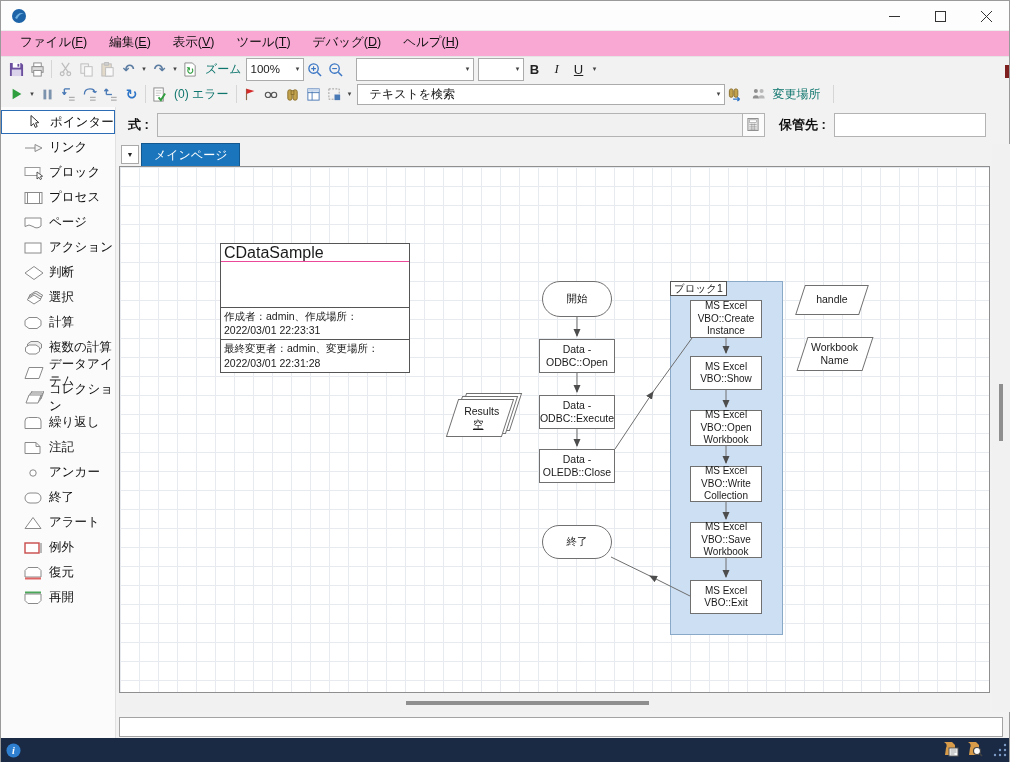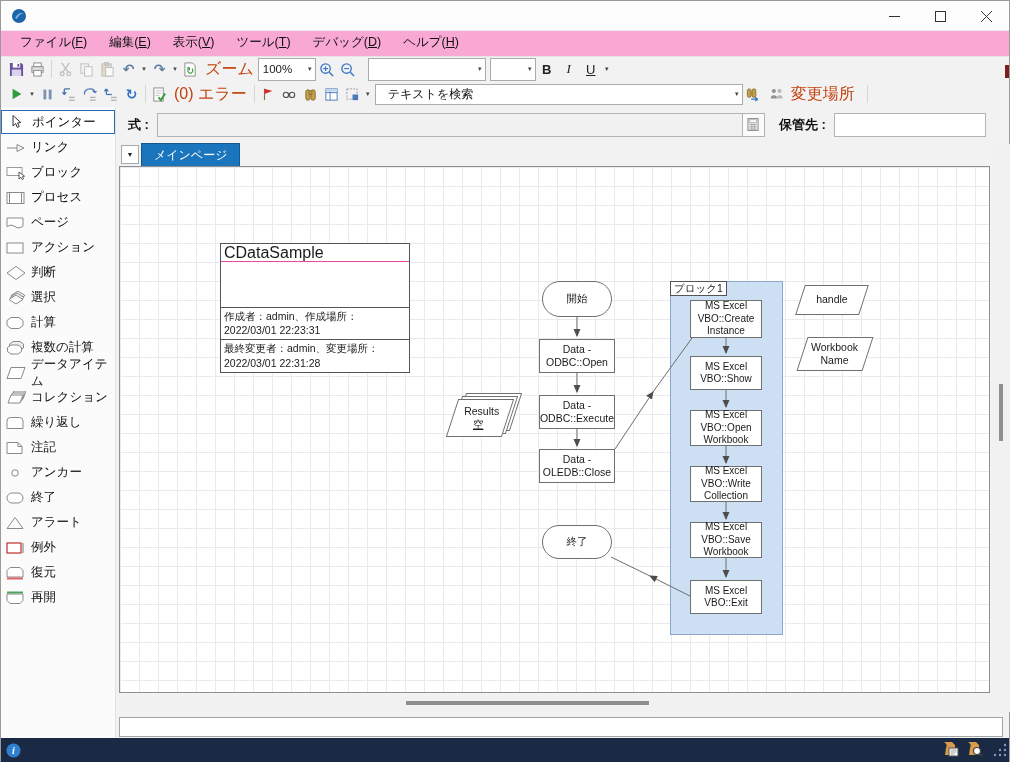--- a/index.html
+++ b/index.html
@@ -20,21 +20,21 @@
 
   
   .toolbar { position:absolute; left:0; width:100%; display:flex; align-items:center; padding-left:5px; background:#f3f2f2; }
   .tb1 { top:55px; height:25px; border-top:1px solid #e6e5e5; }
   .tb2 { top:80px; height:26px; }
   .tbtn { width:21px; height:21px; display:flex; align-items:center; justify-content:center; flex:none; }
   .tsep { width:1px; height:18px; background:#d7d6d6; margin:0 3px; flex:none; }
   .caret { font-size:7px; color:#444; width:10px; text-align:center; flex:none; }
   .glyph { font-size:14px; font-weight:bold; color:#5c7da2; line-height:1; }
   .glyph.blue { color:#2e75c8; }
-  .tlabel { font-size:16px; color:#c2410c; margin:0 4px; white-space:nowrap; }
+  .tlabel { font-size:12px; color:#0f766e; margin:0 4px; white-space:nowrap; }
   .combo { height:23px; background:#fff; border:1px solid #ababab; display:flex; align-items:center; font-size:11.5px; }
   .combo .cval { flex:1; padding:0 4px; white-space:nowrap; overflow:hidden; }
   .zoom-combo { width:58px; }
   .font-combo { width:118px; margin-left:10px; }
   .size-combo { width:46px; margin-left:4px; }
   .fmt { width:22px; height:21px; display:flex; align-items:center; justify-content:center; font-size:13px; color:#222; }
   .fmt.b { font-weight:bold; }
   .fmt.i { font-style:italic; font-family:"Liberation Serif",serif; }
   .fmt.u { text-decoration:underline; }
   .search-combo { width:368px; height:21px; background:#fff; border:1px solid #ababab; display:flex; align-items:center; margin-left:2px;padding-left:8px; }
@@ -46,21 +46,21 @@
   .exprrow { position:absolute; left:115px; top:106px; width:895px; height:35px; display:flex; align-items:center; }
   .expr-label { font-size:13px; font-weight:bold; color:#111; margin:0 8px 0 12px; white-space:nowrap; }
   .expr-input { width:608px; height:24px; background:#f1f1f1; border:1px solid #b3b3b3; display:flex; align-items:stretch; }
   .expr-input input { flex:1; border:0; outline:0; background:transparent; font-family:inherit; }
   .calc-btn { width:22px; border-left:1px solid #b3b3b3; background:#fbfbfb; display:flex; align-items:center; justify-content:center; }
   .store-label { font-size:13px; font-weight:bold; color:#111; margin:0 8px 0 14px; white-space:nowrap; }
   .store-input { width:152px; height:24px; background:#fff; border:1px solid #b3b3b3; display:flex; align-items:center; padding-left:3px; gap:3px; }
 
   
   .sidebar { position:absolute; left:0; top:106px; width:115px; height:631px; background:#fbfbfb; border-right:1px solid #e2e1e1; padding-top:3px; }
-  .sb-item { display:flex; align-items:center; gap:5px; height:25px; padding-left:5px; font-size:12.5px; color:#111; }
+  .sb-item { display:flex; align-items:center; gap:5px; height:25px; padding-left:23px; font-size:12.5px; color:#111; }
   .sb-item.selected { border:1px solid #2b6cb5; background:#fff; height:24px; margin-bottom:1px; }
   .sb-item svg { flex:none; }
 
   
   .tab-dd { position:absolute; left:120px; top:144px; width:18px; height:19px; background:#fff; border:1px solid #a9a9a9; display:flex; align-items:center; justify-content:center; font-size:7px; color:#222; }
   .page-tab { position:absolute; left:140px; top:142px; height:23px; padding:0 12px; background:#1b75bc; color:#fff; font-size:12px; display:flex; align-items:center; border:1px solid #13598f; border-bottom:0; }
 
   
   .canvas { position:absolute; left:118px; top:165px; width:871px; height:527px; background:#fff;
     background-image:linear-gradient(#e7eaee 1px,transparent 1px),linear-gradient(90deg,#e7eaee 1px,transparent 1px);

